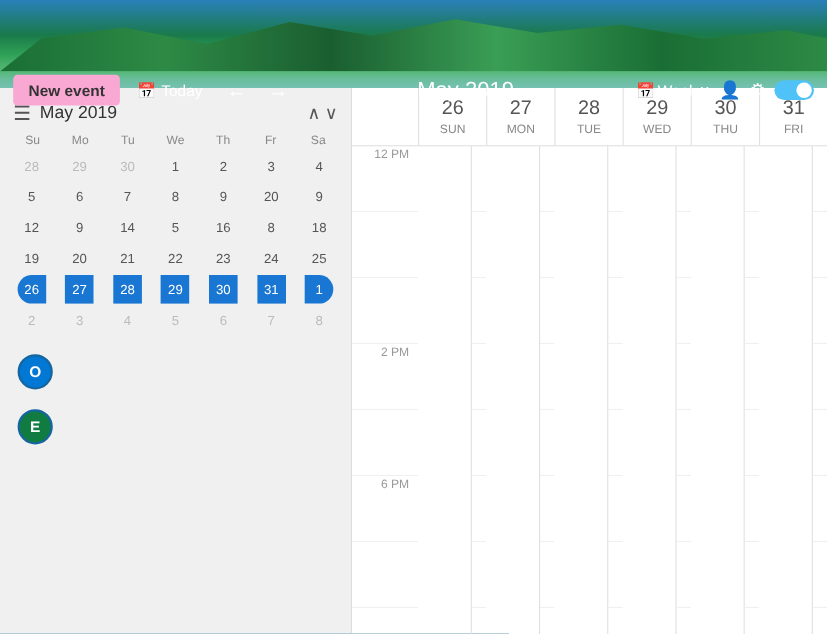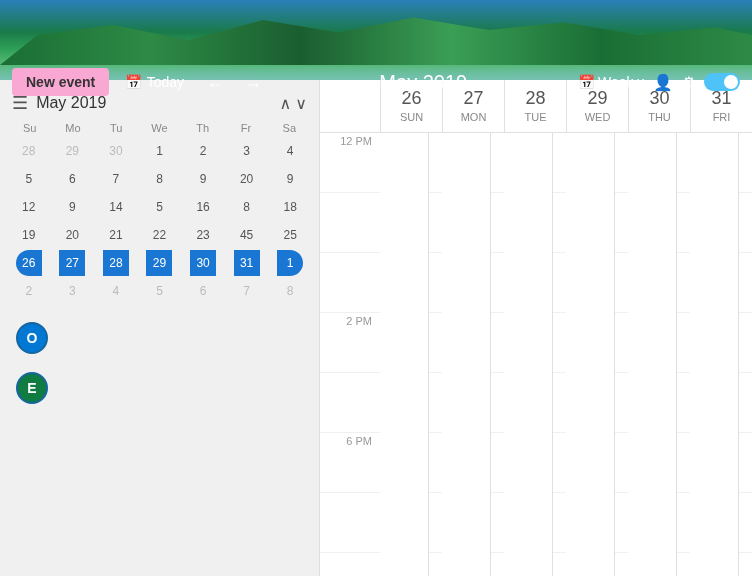--- a/index.html
+++ b/index.html
@@ -409,21 +409,21 @@
           <div class="mini-cal-cell">14</div>
           <div class="mini-cal-cell">5</div>
           <div class="mini-cal-cell">16</div>
           <div class="mini-cal-cell">8</div>
           <div class="mini-cal-cell">18</div>
           <div class="mini-cal-cell">19</div>
           <div class="mini-cal-cell">20</div>
           <div class="mini-cal-cell">21</div>
           <div class="mini-cal-cell">22</div>
           <div class="mini-cal-cell">23</div>
-          <div class="mini-cal-cell">45</div>
+          <div class="mini-cal-cell">24</div>
           <div class="mini-cal-cell">25</div>
           <div class="mini-cal-cell selected-week" style="background: rgb(25, 118, 210); color: white; border-radius: 50% 0px 0px 50%;">26</div>
           <div class="mini-cal-cell selected-week" style="background: rgb(25, 118, 210); color: white; border-radius: 0px;">27</div>
           <div class="mini-cal-cell selected-week" style="background: rgb(25, 118, 210); color: white; border-radius: 0px;">28</div>
           <div class="mini-cal-cell selected-week" style="background: rgb(25, 118, 210); color: white; border-radius: 0px;">29</div>
           <div class="mini-cal-cell selected-week" style="background: rgb(25, 118, 210); color: white; border-radius: 0px;">30</div>
           <div class="mini-cal-cell selected-week" style="background: rgb(25, 118, 210); color: white; border-radius: 0px;">31</div>
           <div class="mini-cal-cell selected-week" style="background: rgb(25, 118, 210); color: white; border-radius: 0px 50% 50% 0px;">1</div>
           <div class="mini-cal-cell other-month">2</div>
           <div class="mini-cal-cell other-month">3</div>

